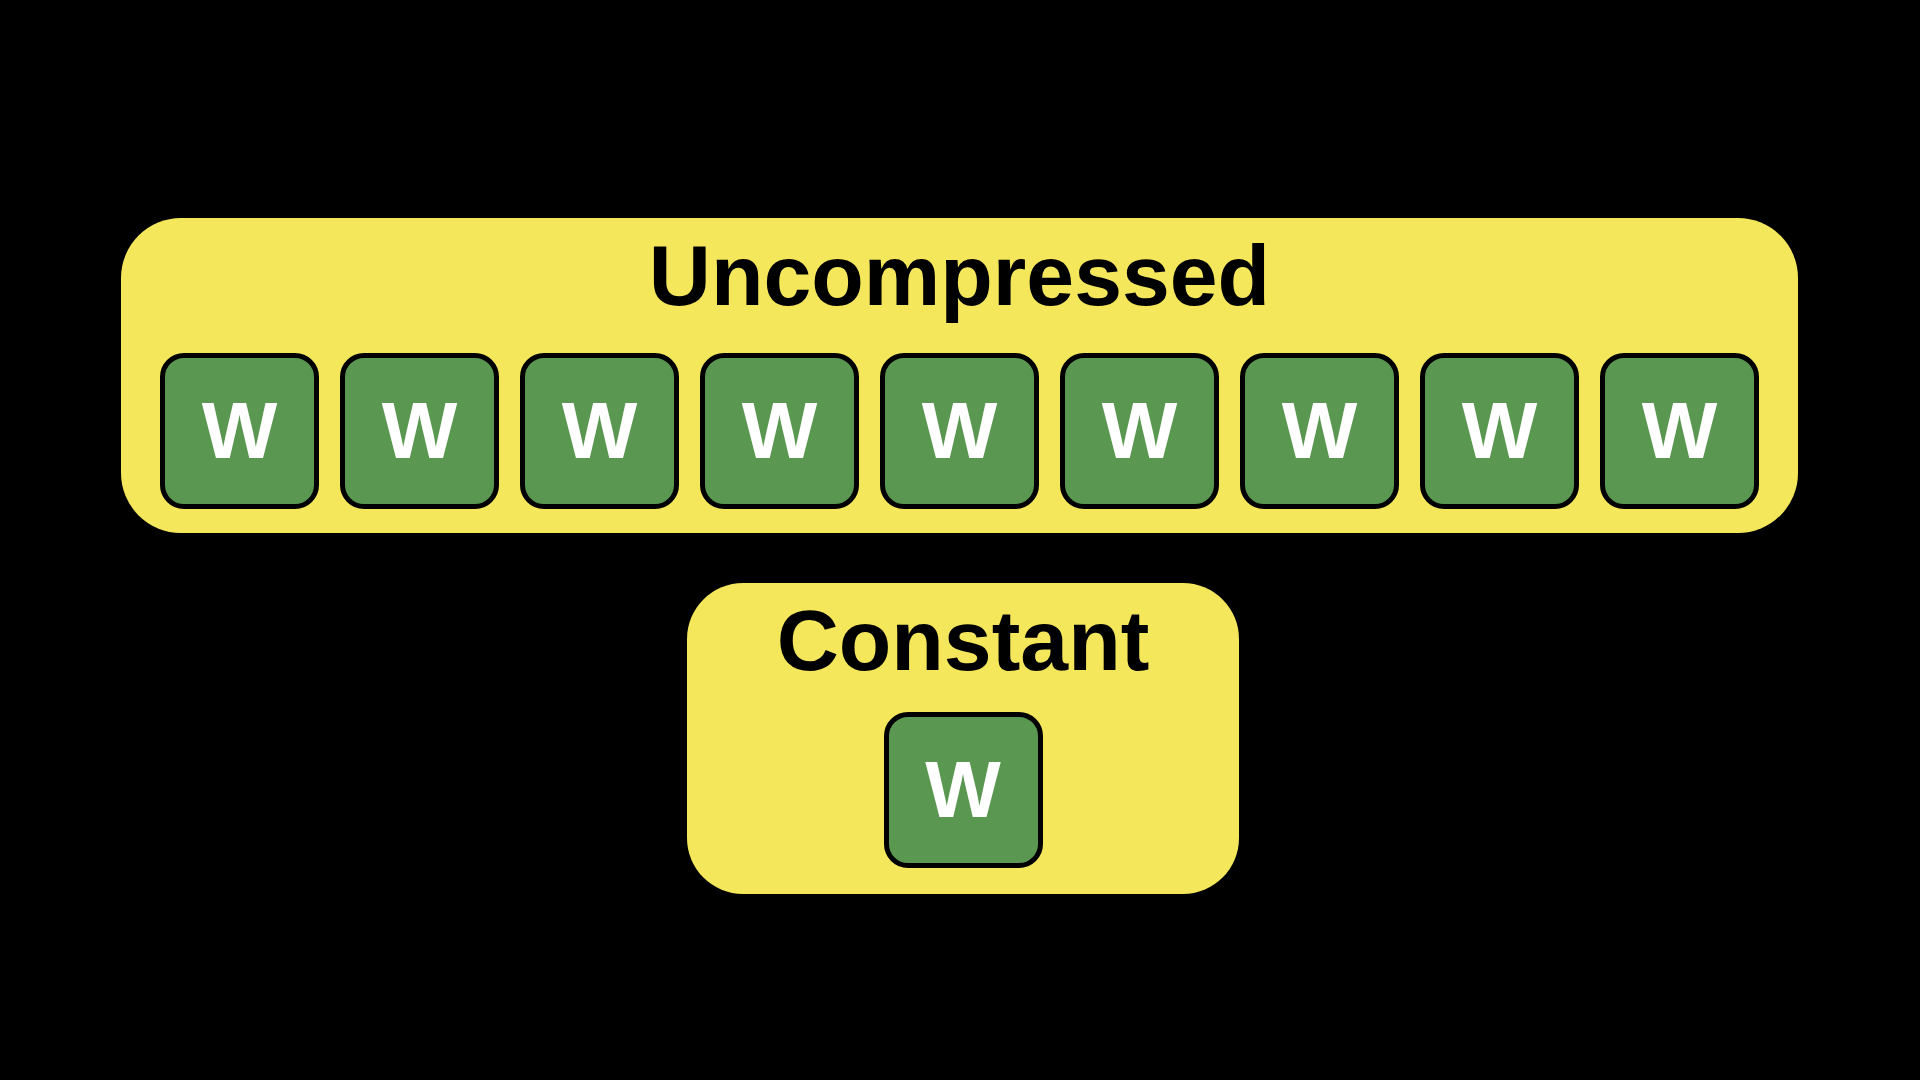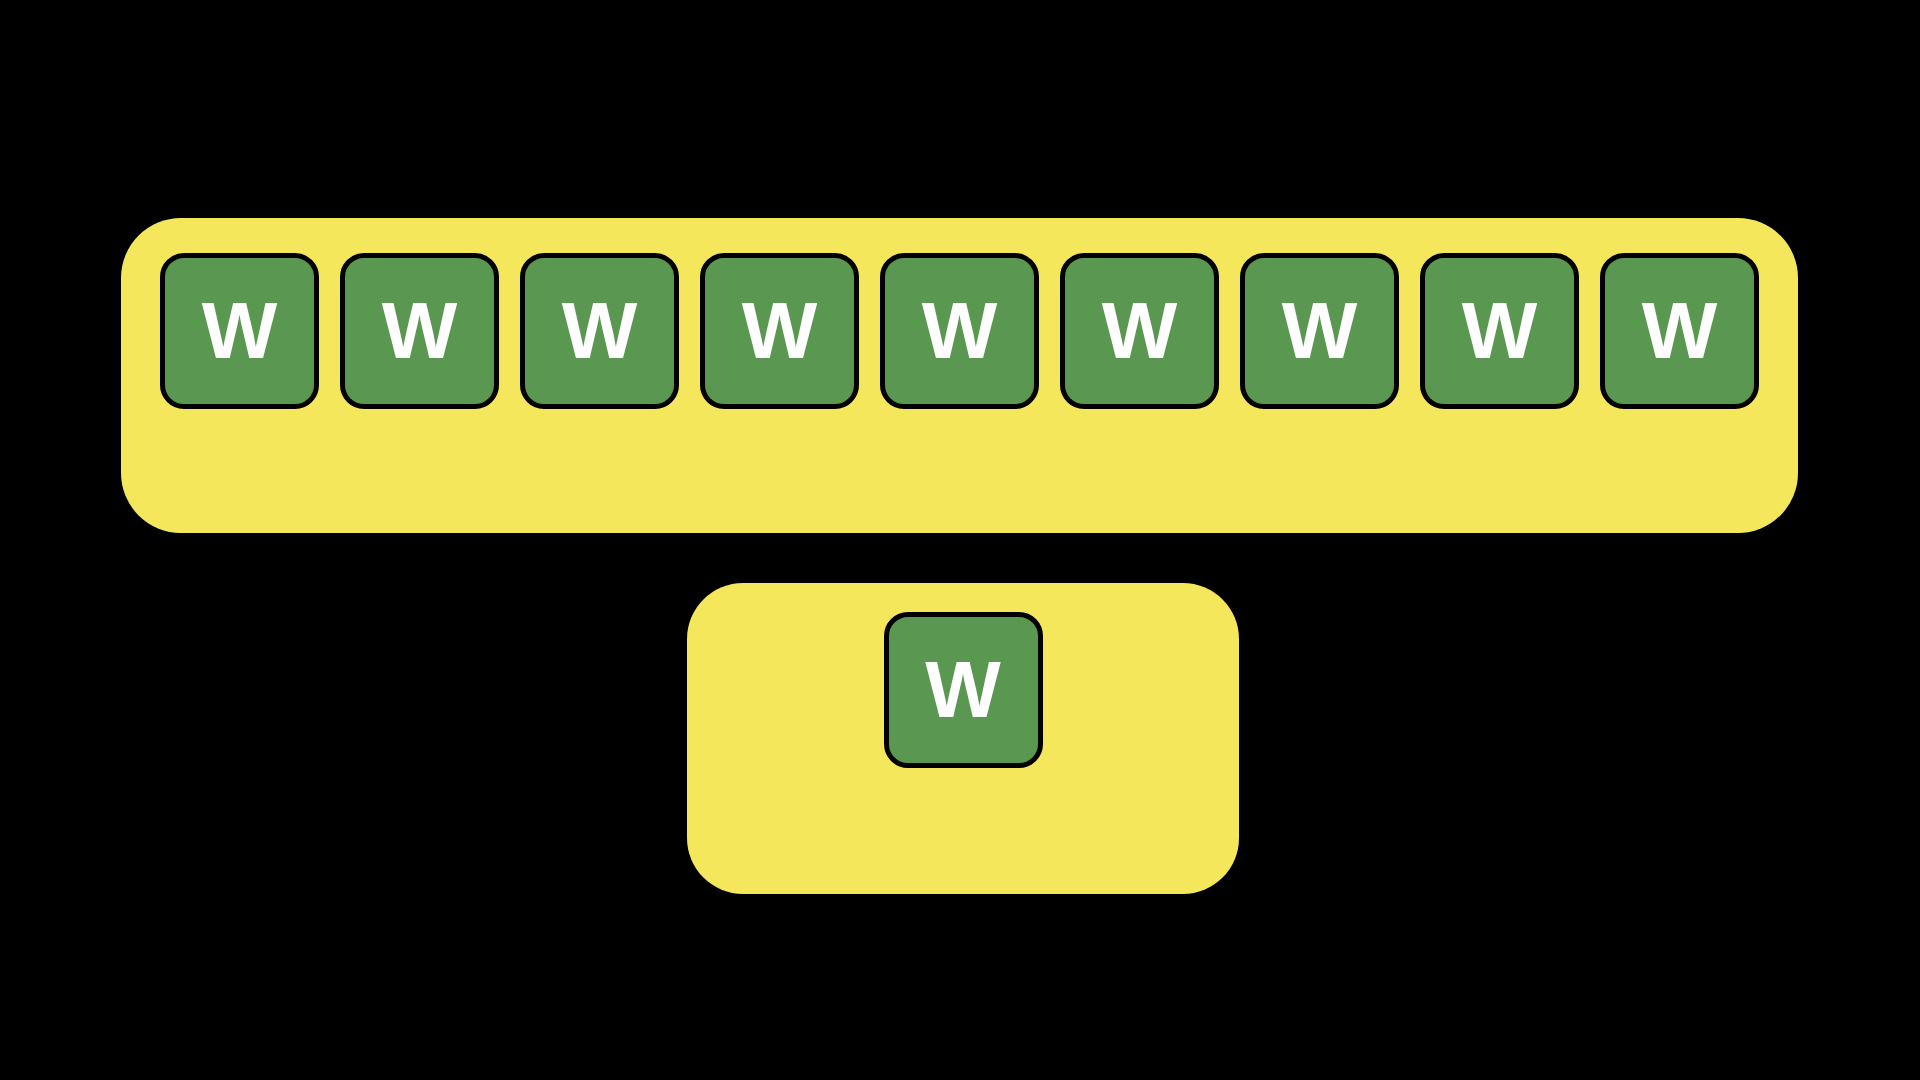--- a/index.html
+++ b/index.html
@@ -67,32 +67,34 @@
     font-weight: 700;
     color: var(--cell-letter, #FFFFFF);
   }
 </style>
 </head>
 <body>
 
 <div class="stage" style="--bg: #000000; --card-bg: #F5E75C; --cell-bg: #5A9750; --cell-border: #000000; --title-color: #000000; --cell-letter: #FFFFFF;">
 
   <section class="card card-uncompressed">
+    <h2 class="card-title">Uncompressed</h2>
     <div class="cell-row">
         <span class="cell">W</span>
         <span class="cell">W</span>
         <span class="cell">W</span>
         <span class="cell">W</span>
         <span class="cell">W</span>
         <span class="cell">W</span>
         <span class="cell">W</span>
         <span class="cell">W</span>
         <span class="cell">W</span>
       </div>
   </section>
 
   <section class="card card-constant">
+    <h2 class="card-title">Constant</h2>
     <div class="cell-row">
         <span class="cell">W</span>
       </div>
   </section>
 
 </div>
 
 </body></html>

